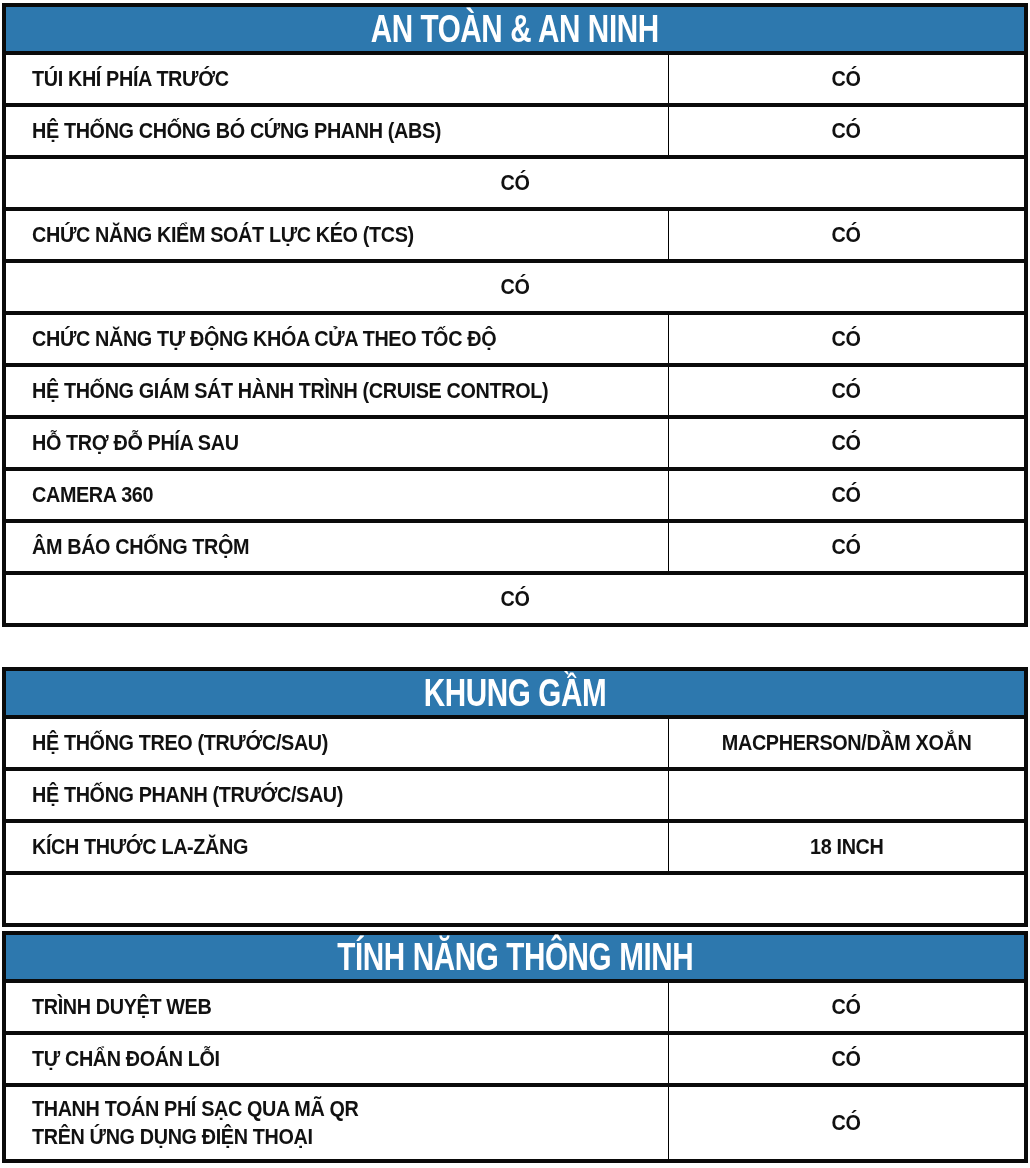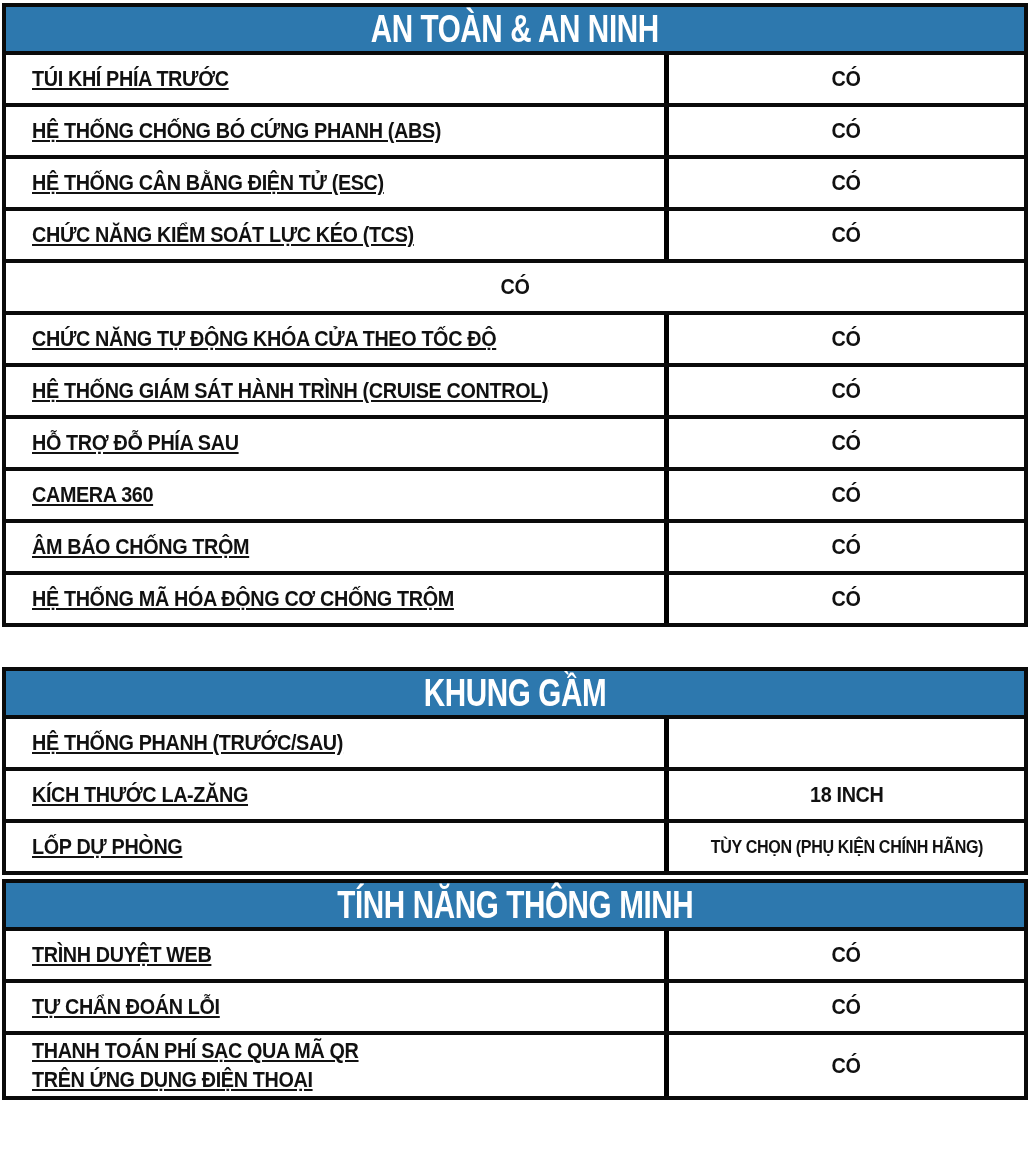--- a/index.html
+++ b/index.html
@@ -44,31 +44,30 @@
     white-space: nowrap;
   }
   .spec-row {
     display: flex;
     align-items: stretch;
     height: 48px;
     border-bottom: 4px solid #0a0a0a;
     background: #ffffff;
   }
   .spec-row:last-child { border-bottom: none; }
-  .spec-row.tall { height: 61px; }
+  .spec-row.tall { height: 72px; }
   .cell-label {
     width: 663px;
     box-sizing: border-box;
-    border-right: 5px solid #000000;
+    border-right: 1px solid #000000;
     display: flex;
     align-items: center;
     padding-left: 26px;
     padding-right: 10px;
     overflow: hidden;
-    text-decoration: underline;
   }
   .cell-value {
     flex: 1;
     display: flex;
     align-items: center;
     justify-content: center;
     text-align: center;
     padding: 4px 6px;
     overflow: hidden;
   }
@@ -118,23 +117,20 @@
   <div class="spec-row">
     <div class="cell-label">
       <span class="label-text">HỆ THỐNG CHỐNG BÓ CỨNG PHANH (ABS)</span>
     </div>
     <div class="cell-value">
       <span class="value-text">CÓ</span>
     </div>
   </div>
 
   <div class="spec-row">
-    <div class="cell-label">
-      <span class="label-text">HỆ THỐNG CÂN BẰNG ĐIỆN TỬ (ESC)</span>
-    </div>
     <div class="cell-value">
       <span class="value-text">CÓ</span>
     </div>
   </div>
 
   <div class="spec-row">
     <div class="cell-label">
       <span class="label-text">CHỨC NĂNG KIỂM SOÁT LỰC KÉO (TCS)</span>
     </div>
     <div class="cell-value">
@@ -187,58 +183,57 @@
   <div class="spec-row">
     <div class="cell-label">
       <span class="label-text">ÂM BÁO CHỐNG TRỘM</span>
     </div>
     <div class="cell-value">
       <span class="value-text">CÓ</span>
     </div>
   </div>
 
   <div class="spec-row">
-    <div class="cell-label">
-      <span class="label-text">HỆ THỐNG MÃ HÓA ĐỘNG CƠ CHỐNG TRỘM</span>
-    </div>
     <div class="cell-value">
       <span class="value-text">CÓ</span>
     </div>
   </div>
 </div>
   </div>
 
   <div class="spec-table t2">
     <div class="section-header">
       <span class="section-title">KHUNG GẦM</span>
     </div>
     <div>
+  <div class="spec-row">
+    <div class="cell-label">
+      <span class="label-text">HỆ THỐNG TREO (TRƯỚC/SAU)</span>
+    </div>
+    <div class="cell-value">
+      <span class="value-text">MACPHERSON/DẦM XOẮN</span>
+    </div>
+  </div>
 
   <div class="spec-row">
     <div class="cell-label">
       <span class="label-text">HỆ THỐNG PHANH (TRƯỚC/SAU)</span>
     </div>
   </div>
 
   <div class="spec-row">
     <div class="cell-label">
       <span class="label-text">KÍCH THƯỚC LA-ZĂNG</span>
     </div>
     <div class="cell-value">
       <span class="value-text">18 INCH</span>
     </div>
   </div>
 
   <div class="spec-row">
-    <div class="cell-label">
-      <span class="label-text">LỐP DỰ PHÒNG</span>
-    </div>
-    <div class="cell-value">
-      <span class="value-text small">TÙY CHỌN (PHỤ KIỆN CHÍNH HÃNG)</span>
-    </div>
   </div>
 </div>
   </div>
 
   <div class="spec-table t3">
     <div class="section-header">
       <span class="section-title">TÍNH NĂNG THÔNG MINH</span>
     </div>
     <div>
   <div class="spec-row">

